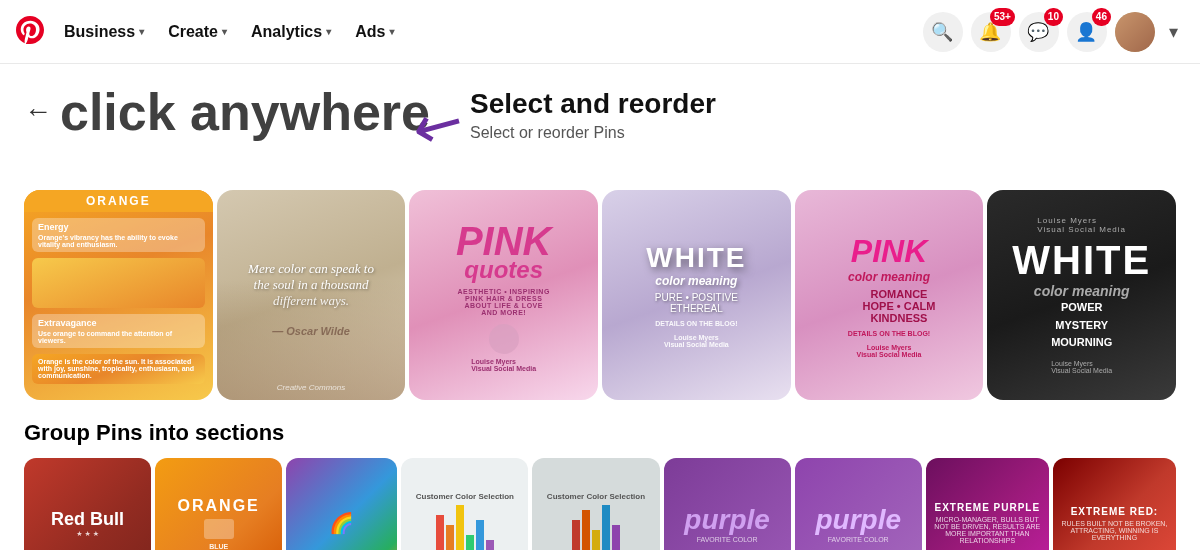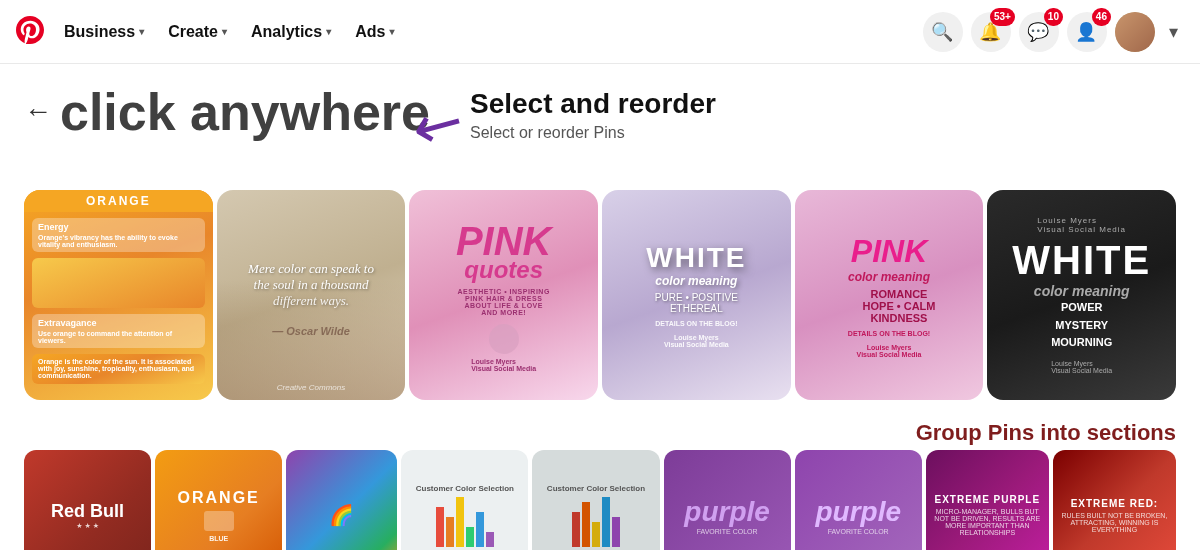--- a/index.html
+++ b/index.html
@@ -82,22 +82,22 @@
     .pin-black { background: linear-gradient(160deg, #2a2a2a 0%, #1a1a1a 50%, #3a3a3a 100%); }
     .pin-label-orange {
       position: absolute; top: 0; left: 0; right: 0; background: #f5a623;
       color: #fff; font-size: 12px; font-weight: 800; text-align: center; padding: 4px;
       letter-spacing: 2px;
     }
 
     
     .group-pins-section { margin-top: 20px; }
     .group-pins-title {
-      font-size: 22px; font-weight: 700; color: #7f1d1d;
-      text-align: right; margin-bottom: 4px;
+      font-size: 22px; font-weight: 700; color: #000000;
+      text-align: left; margin-bottom: 12px;
     }
     .bottom-pins-row {
       display: flex; gap: 4px; height: 130px; overflow: hidden;
     }
     .bottom-pin {
       flex: 1; border-radius: 12px; overflow: hidden; cursor: pointer;
       min-width: 0;
     }
 
     

